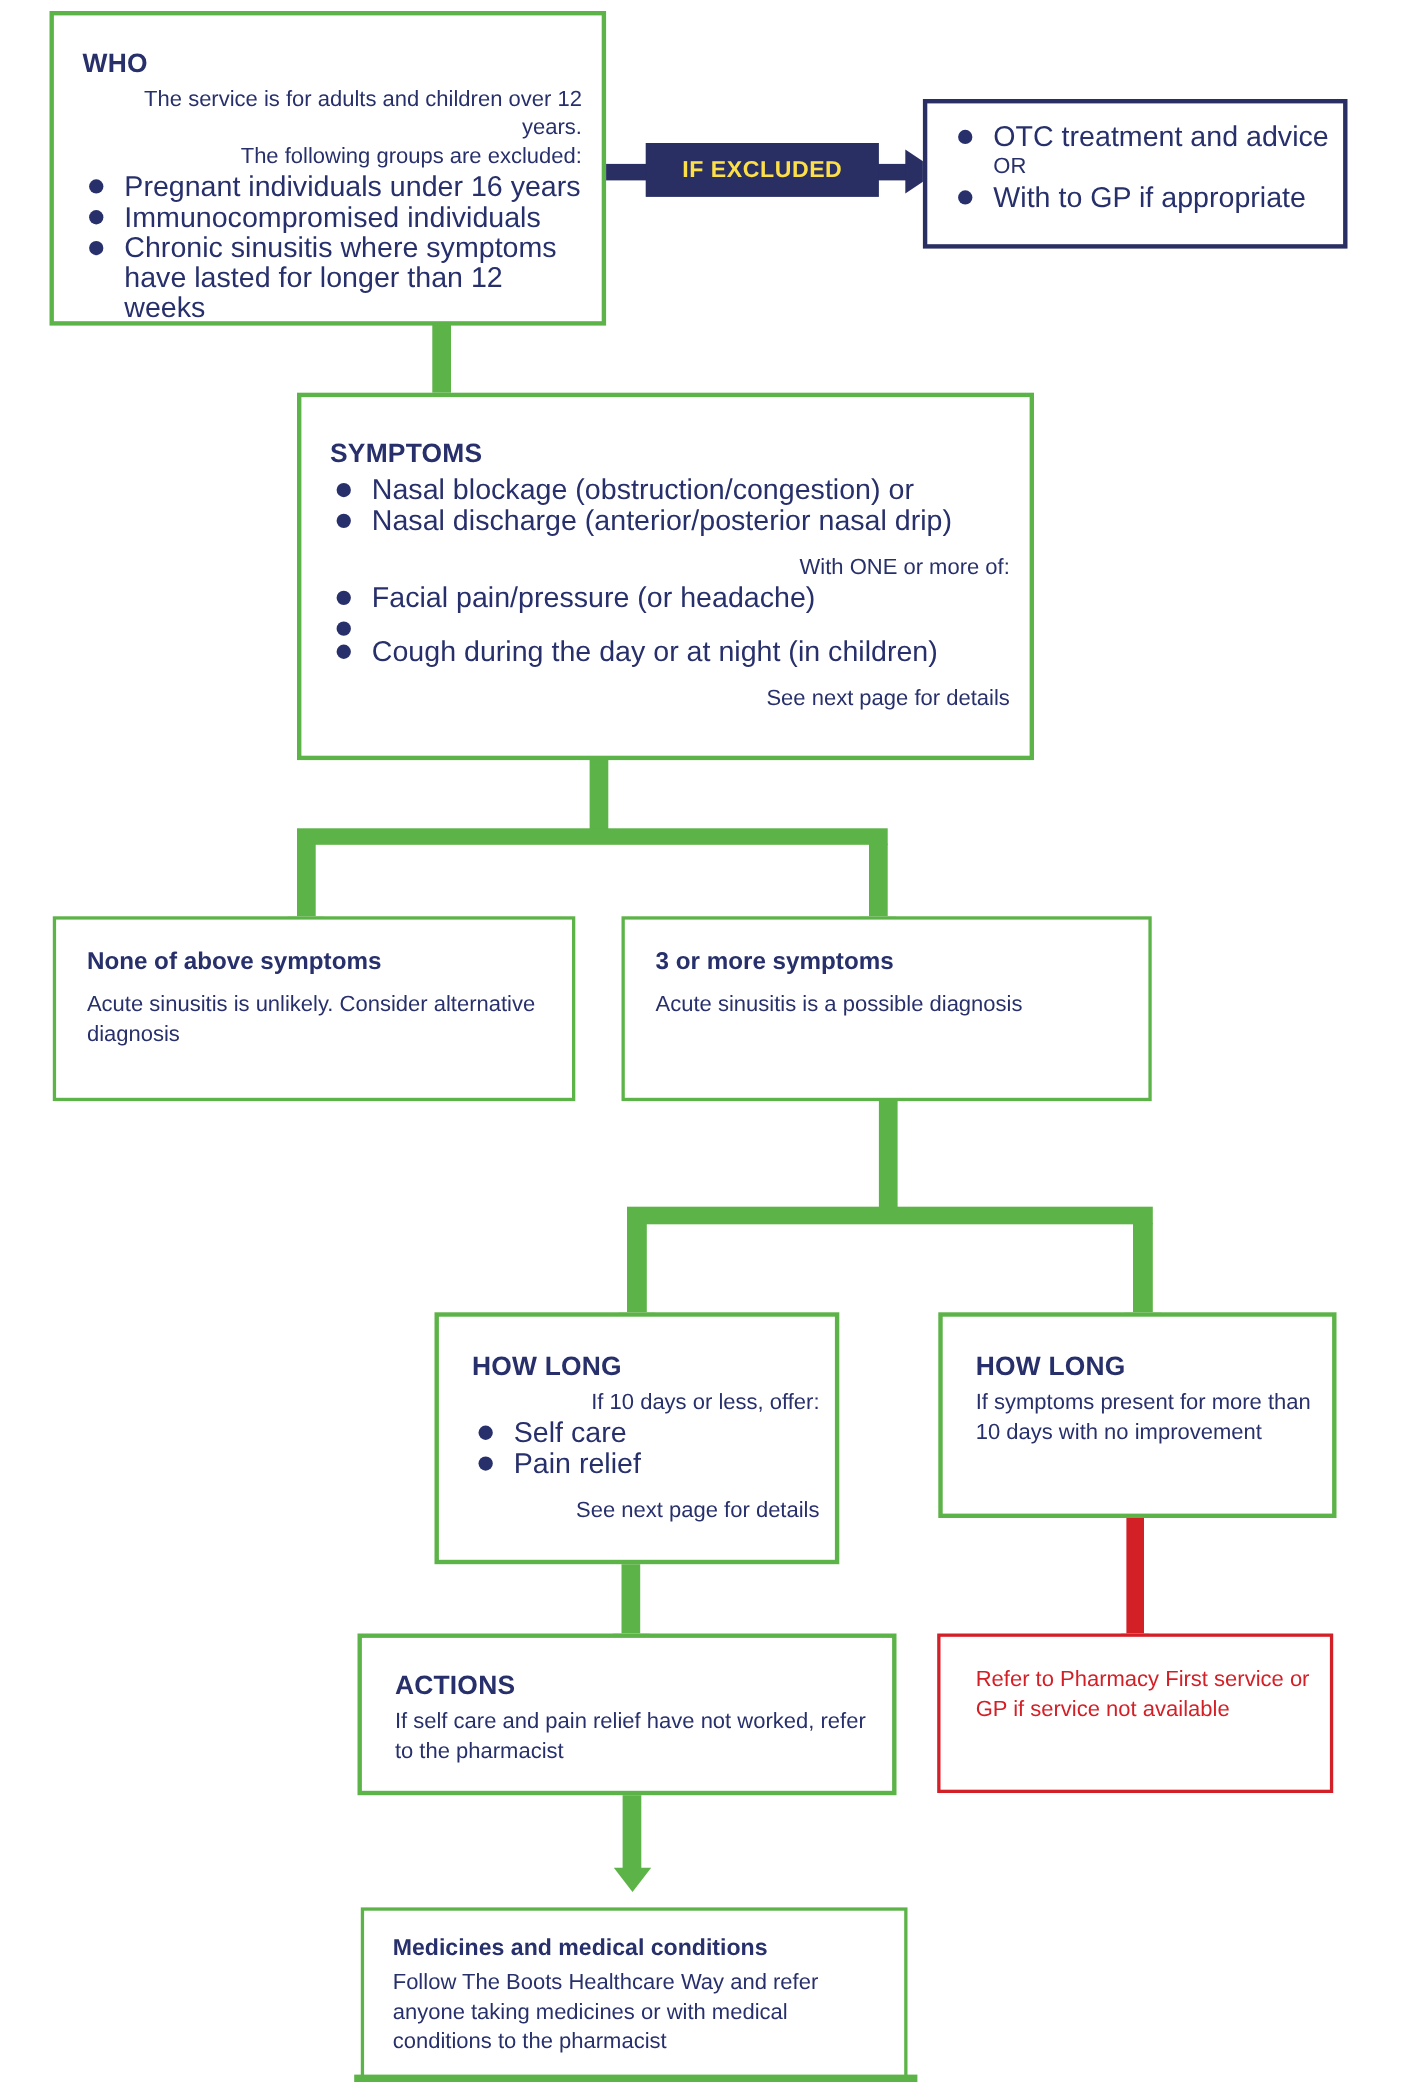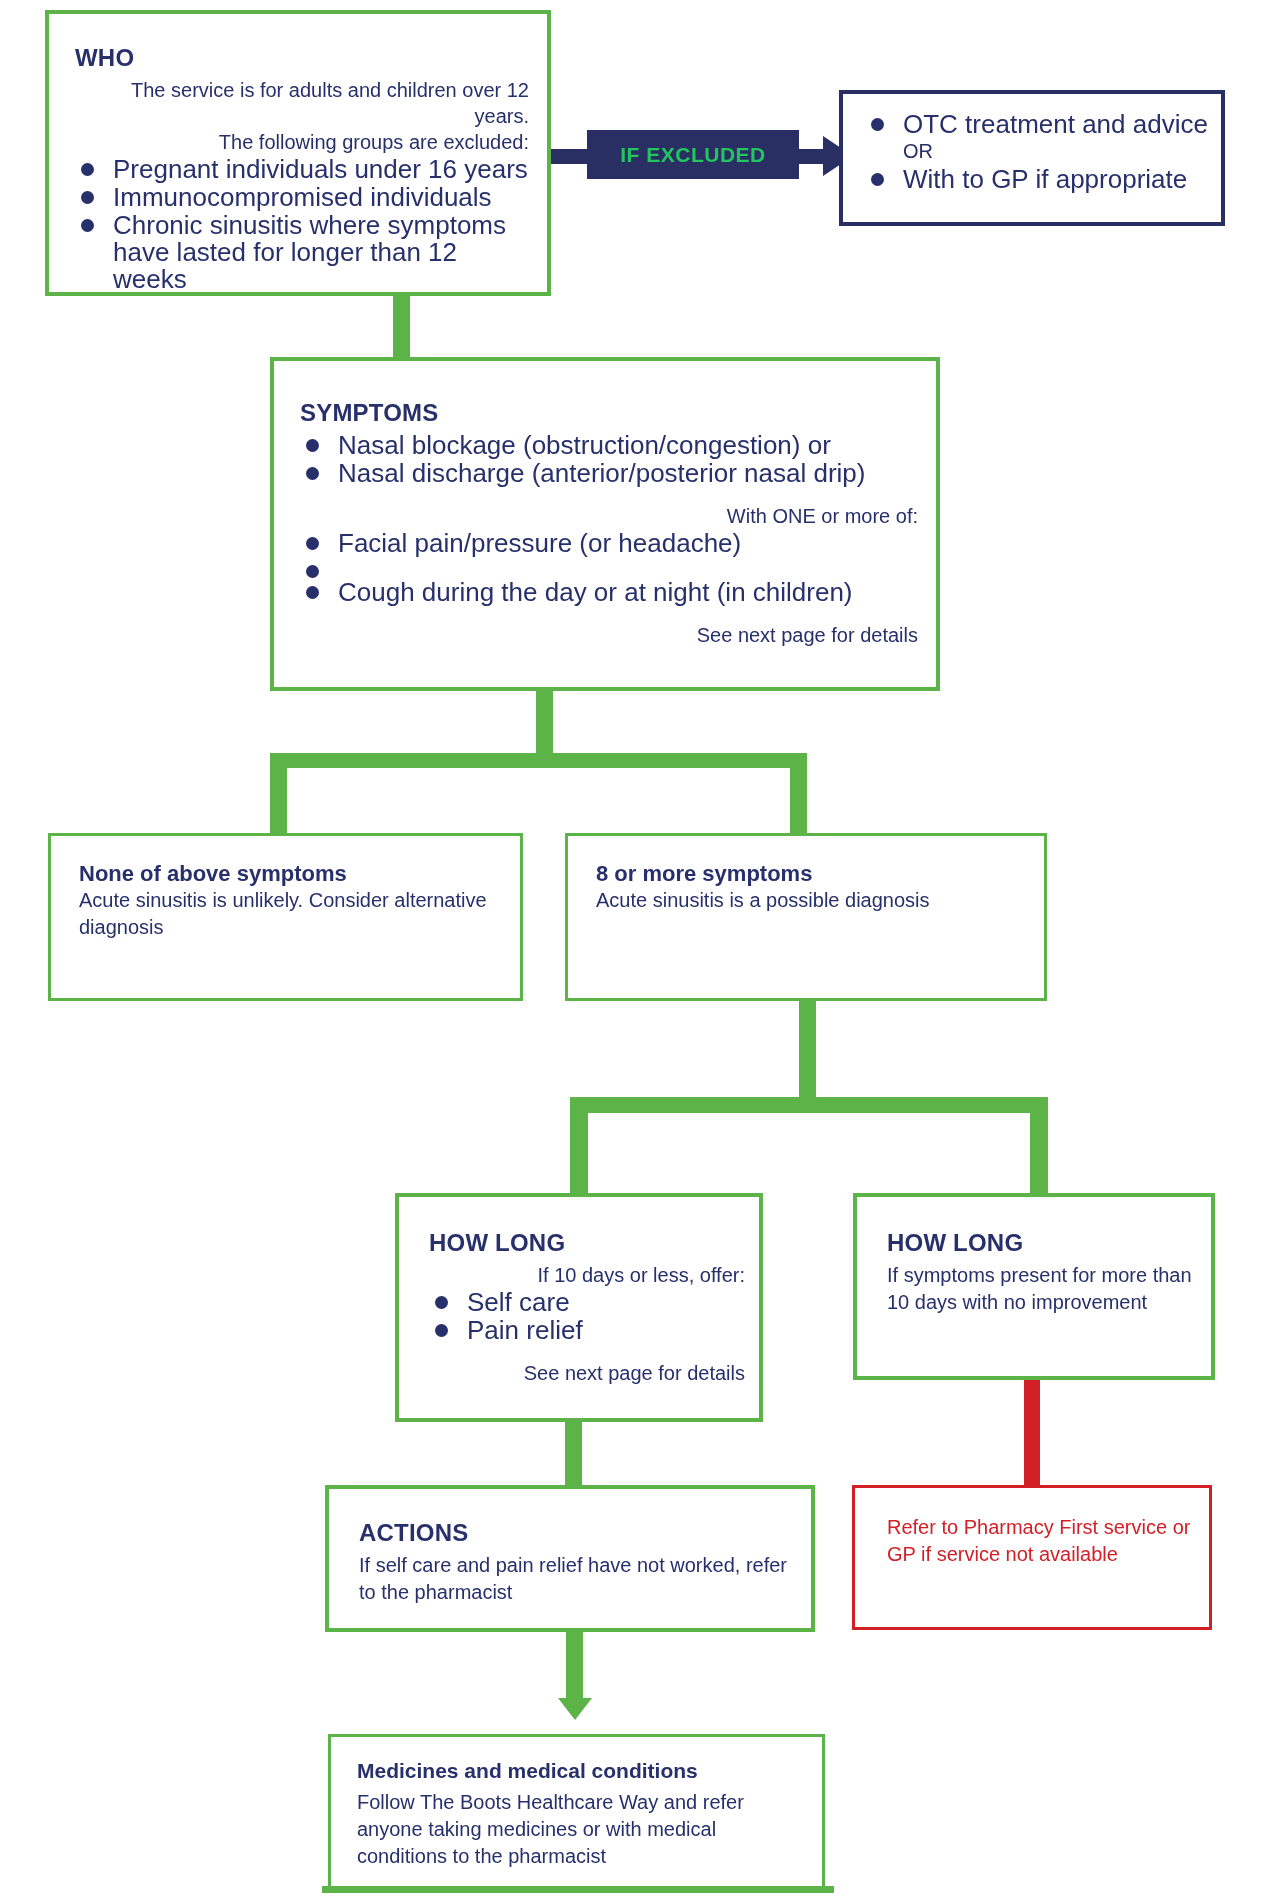--- a/index.html
+++ b/index.html
@@ -13,21 +13,21 @@
   .canvas{
     position:relative;width:1280px;height:1893px;background:var(--white);
     font-family:"Liberation Sans",sans-serif;color:var(--navy);overflow:hidden;
   }
   .box{position:absolute;background:var(--white);box-sizing:border-box;}
   .gb4{border:4px solid var(--green);}
   .gb3{border:3px solid var(--green);}
   .nb4{border:4px solid var(--navyDark);}
   .rb3{border:3px solid var(--red);}
   .box-title{font-weight:bold;font-size:24px;margin-bottom:5px;letter-spacing:.2px;margin-top:10px;}
-  .sub-title{font-weight:bold;font-size:22px;}
+  .sub-title{font-weight:bold;font-size:22px;margin-bottom:13px;}
   .body-text{font-size:20px;line-height:27px;}
   .line{font-size:20px;line-height:26px;text-align:right;}
   .bullet-item{display:flex;align-items:flex-start;margin-top:1px;}
   .dot{width:13px;height:13px;border-radius:50%;background:var(--navy);margin:7px 19px 0 6px;flex:none;}
   .bullet-text{font-size:26px;line-height:27px;}
   .cont-line{margin-left:38px;font-size:20px;line-height:27px;}
   .spacer16{height:16px;}
   .stem{position:absolute;background:var(--green);}
   .stem-red{position:absolute;background:var(--red);}
   .bar{position:absolute;background:var(--green);}
@@ -37,21 +37,21 @@
   .head-down-red{position:absolute;width:0;height:0;
     border-left:13px solid transparent;border-right:13px solid transparent;
     border-top:19px solid var(--red);}
   .head-right-navy{position:absolute;width:0;height:0;
     border-top:20px solid transparent;border-bottom:20px solid transparent;
     border-left:30px solid var(--navyDark);}
   
   #who-box{left:45px;top:10px;width:506px;height:286px;padding:20px 18px 0 26px;}
   #excluded-line{position:absolute;left:551px;top:149px;width:276px;height:15px;background:var(--navyDark);}
   #excluded-banner{position:absolute;left:587px;top:130px;width:212px;height:49px;background:var(--navyDark);
-    color:#22c55e;display:flex;align-items:center;justify-content:center;font-weight:bold;font-size:21px;letter-spacing:.5px;}
+    color:#fde047;display:flex;align-items:center;justify-content:center;font-weight:bold;font-size:21px;letter-spacing:.5px;}
   #excluded-head{left:823px;top:136px;}
   #otc-box{left:839px;top:90px;width:386px;height:136px;padding:16px 12px 0 22px;}
   #arrow1-stem{left:393px;top:294px;width:17px;height:66px;}
   #arrow1-head{left:384px;top:358px;}
   #symptoms-box{left:270px;top:357px;width:670px;height:334px;padding:28px 18px 0 26px;}
   #t1-stem{left:536px;top:690px;width:17px;height:64px;}
   #t1-bar{left:270px;top:753px;width:537px;height:15px;}
   #t1-ldrop{left:270px;top:767px;width:17px;height:67px;}
   #t1-lhead{left:261px;top:833px;}
   #t1-rdrop{left:790px;top:767px;width:17px;height:67px;}
@@ -155,21 +155,21 @@
   <div class="head-down" id="t1-lhead"></div>
   <div class="stem" id="t1-rdrop"></div>
   <div class="head-down" id="t1-rhead"></div>
 
   <div class="box gb3" id="none-box">
     <div class="sub-title">None of above symptoms</div>
     <div class="body-text">Acute sinusitis is unlikely. Consider alternative diagnosis</div>
   </div>
 
   <div class="box gb3" id="one-box">
-    <div class="sub-title">8 or more symptoms</div>
+    <div class="sub-title">3 or more symptoms</div>
     <div class="body-text">Acute sinusitis is a possible diagnosis</div>
   </div>
 
   <div class="stem" id="t2-stem"></div>
   <div class="bar" id="t2-bar"></div>
   <div class="stem" id="t2-ldrop"></div>
   <div class="head-down" id="t2-lhead"></div>
   <div class="stem" id="t2-rdrop"></div>
   <div class="head-down" id="t2-rhead"></div>
 

